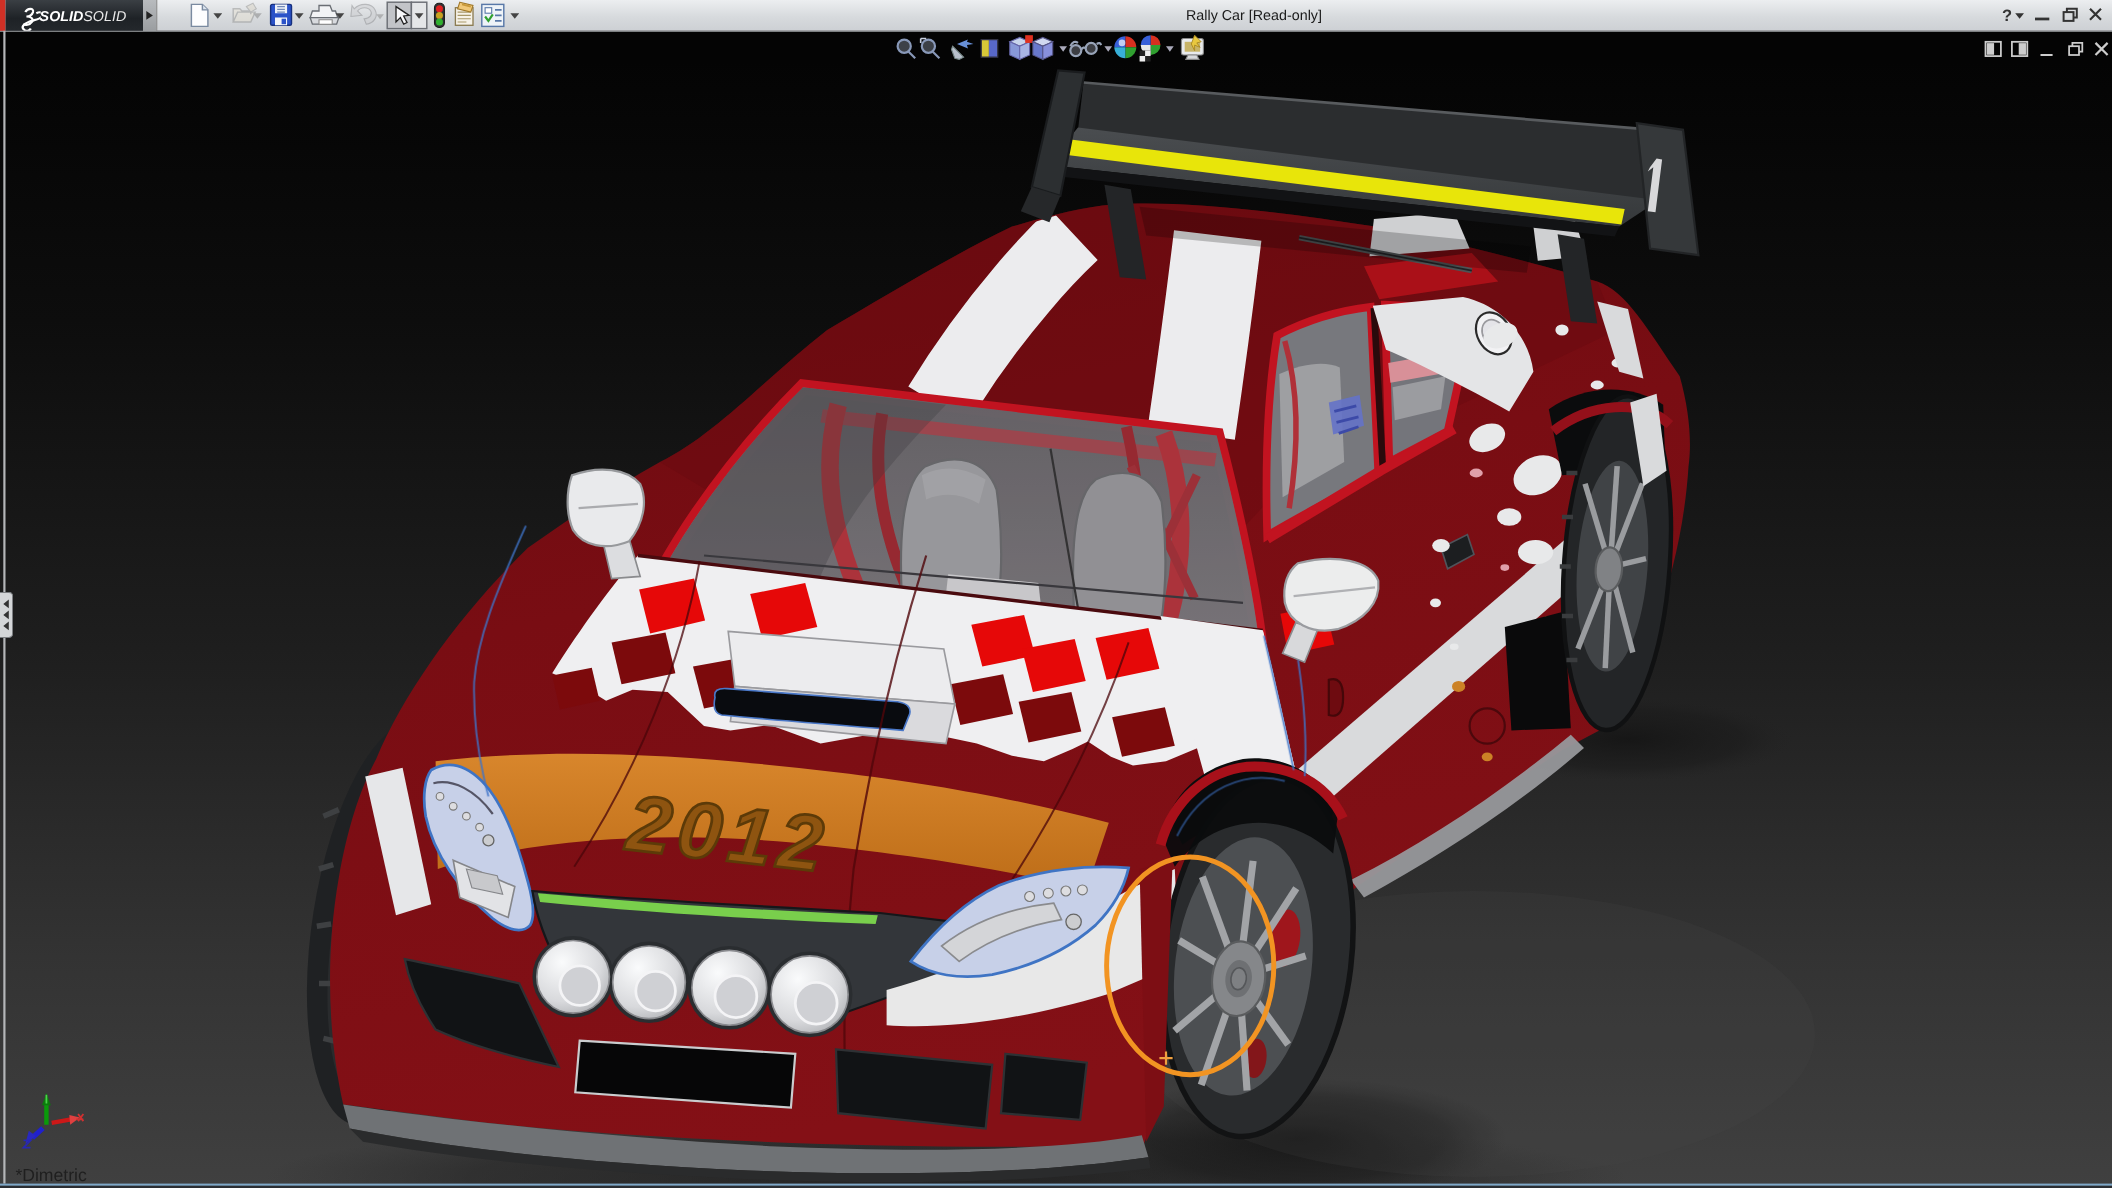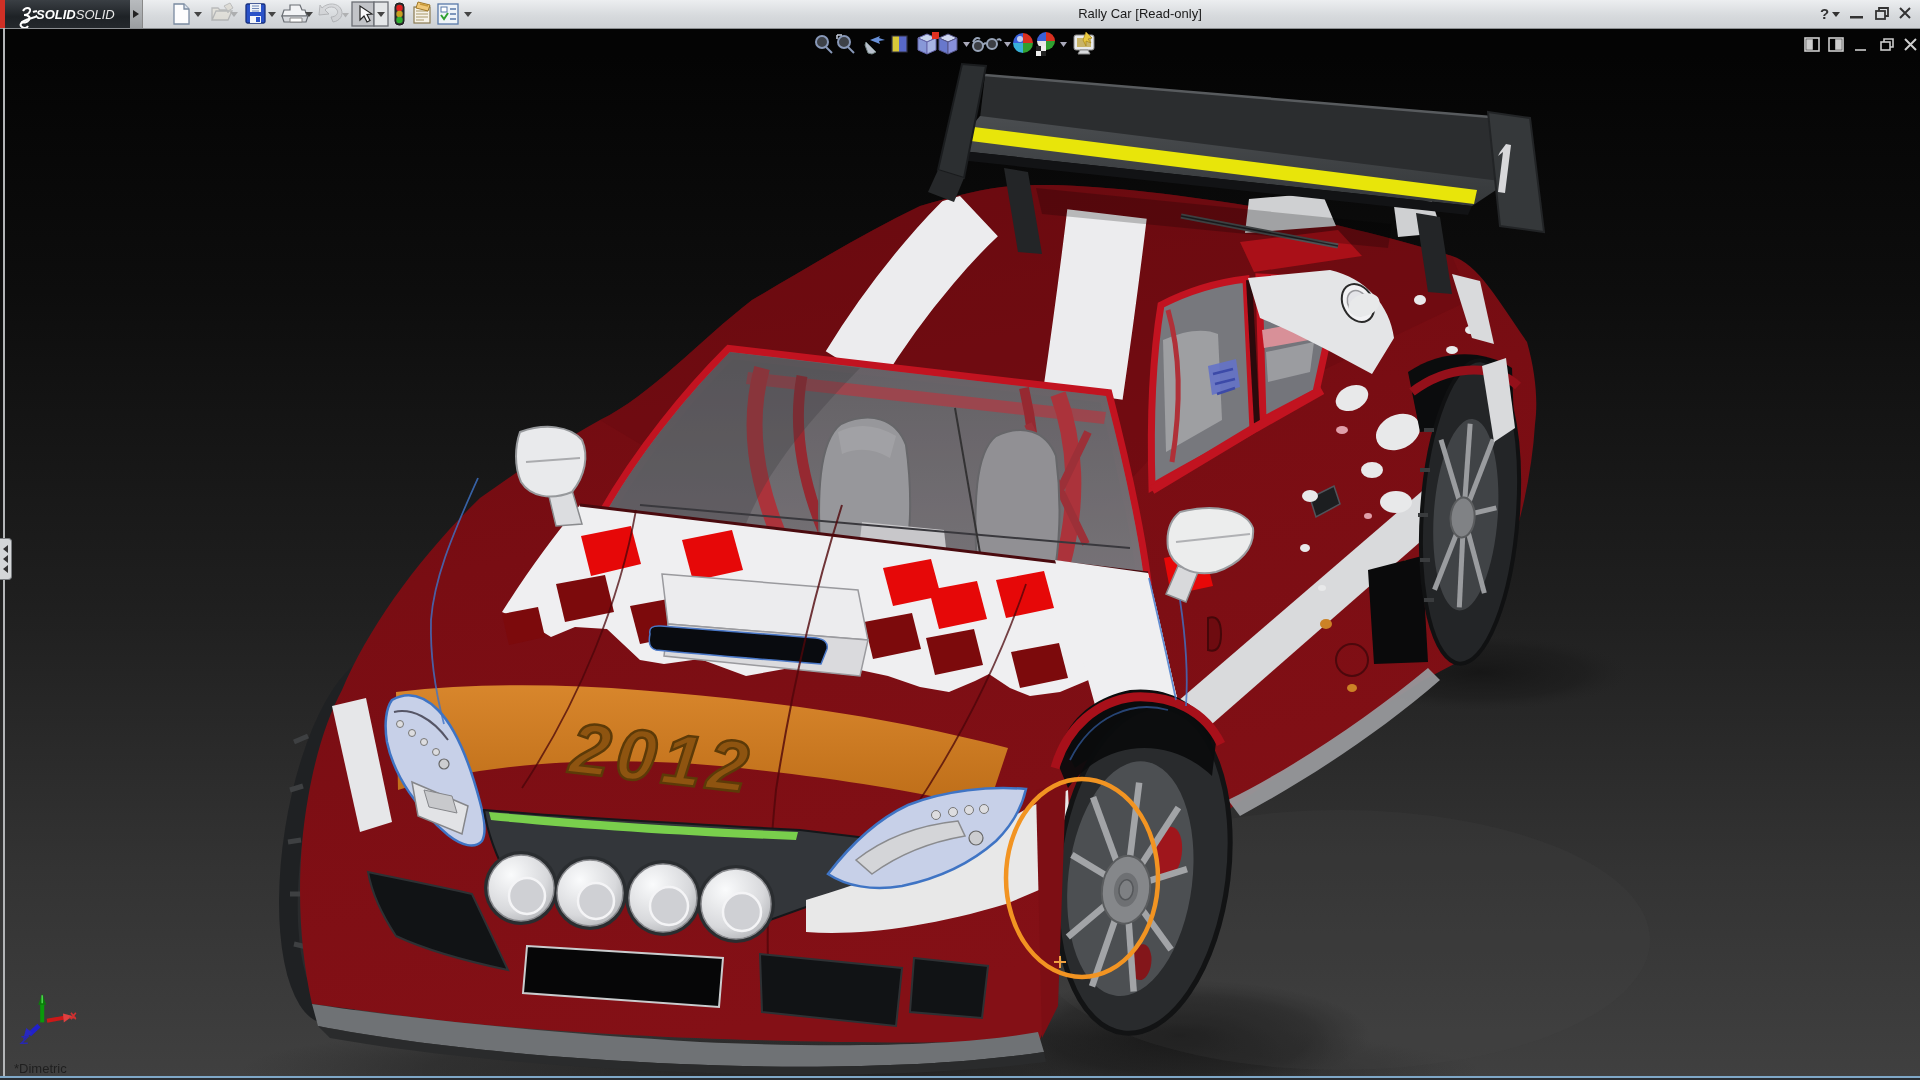--- a/index.html
+++ b/index.html
@@ -21,21 +21,21 @@
   #logoarrow:after{content:"";position:absolute;left:3px;top:10px;border-left:6px solid #222;
     border-top:4px solid transparent;border-bottom:4px solid transparent;}
   #wintitle{position:absolute;left:0;top:6px;width:2280px;text-align:center;
     font-size:13px;color:#1a1a1a;}
   #tbicons{position:absolute;left:168px;top:0;height:28px;}
   
   
   #leftline{position:absolute;left:3px;top:28px;width:2px;height:1048px;background:#b4b6b8;}
   #lefttab{position:absolute;left:0px;top:538px;width:11px;height:40px;background:#d4d6d8;
     border:1px solid #7a7d80;border-left:none;border-radius:0 4px 4px 0;}
-  #dimetric{position:absolute;left:14px;top:1061px;font-size:13px;color:#1f1f1f;}
+  #dimetric{position:absolute;left:14px;top:1061px;font-size:16px;color:#1f1f1f;}
   #botline{position:absolute;left:0;top:1076px;width:1920px;height:2px;background:#7fa8c8;}
   #botline2{position:absolute;left:0;top:1078px;width:1920px;height:2px;background:#2a2e33;}
 </style>
 </head>
 <body>
 <div id="app">
   <svg id="scene" width="1920" height="1080" viewBox="0 0 1920 1080">
   <defs>
     <linearGradient id="bgG" x1="0" y1="0" x2="0" y2="1">
       <stop offset="0.026" stop-color="#040404"></stop>

